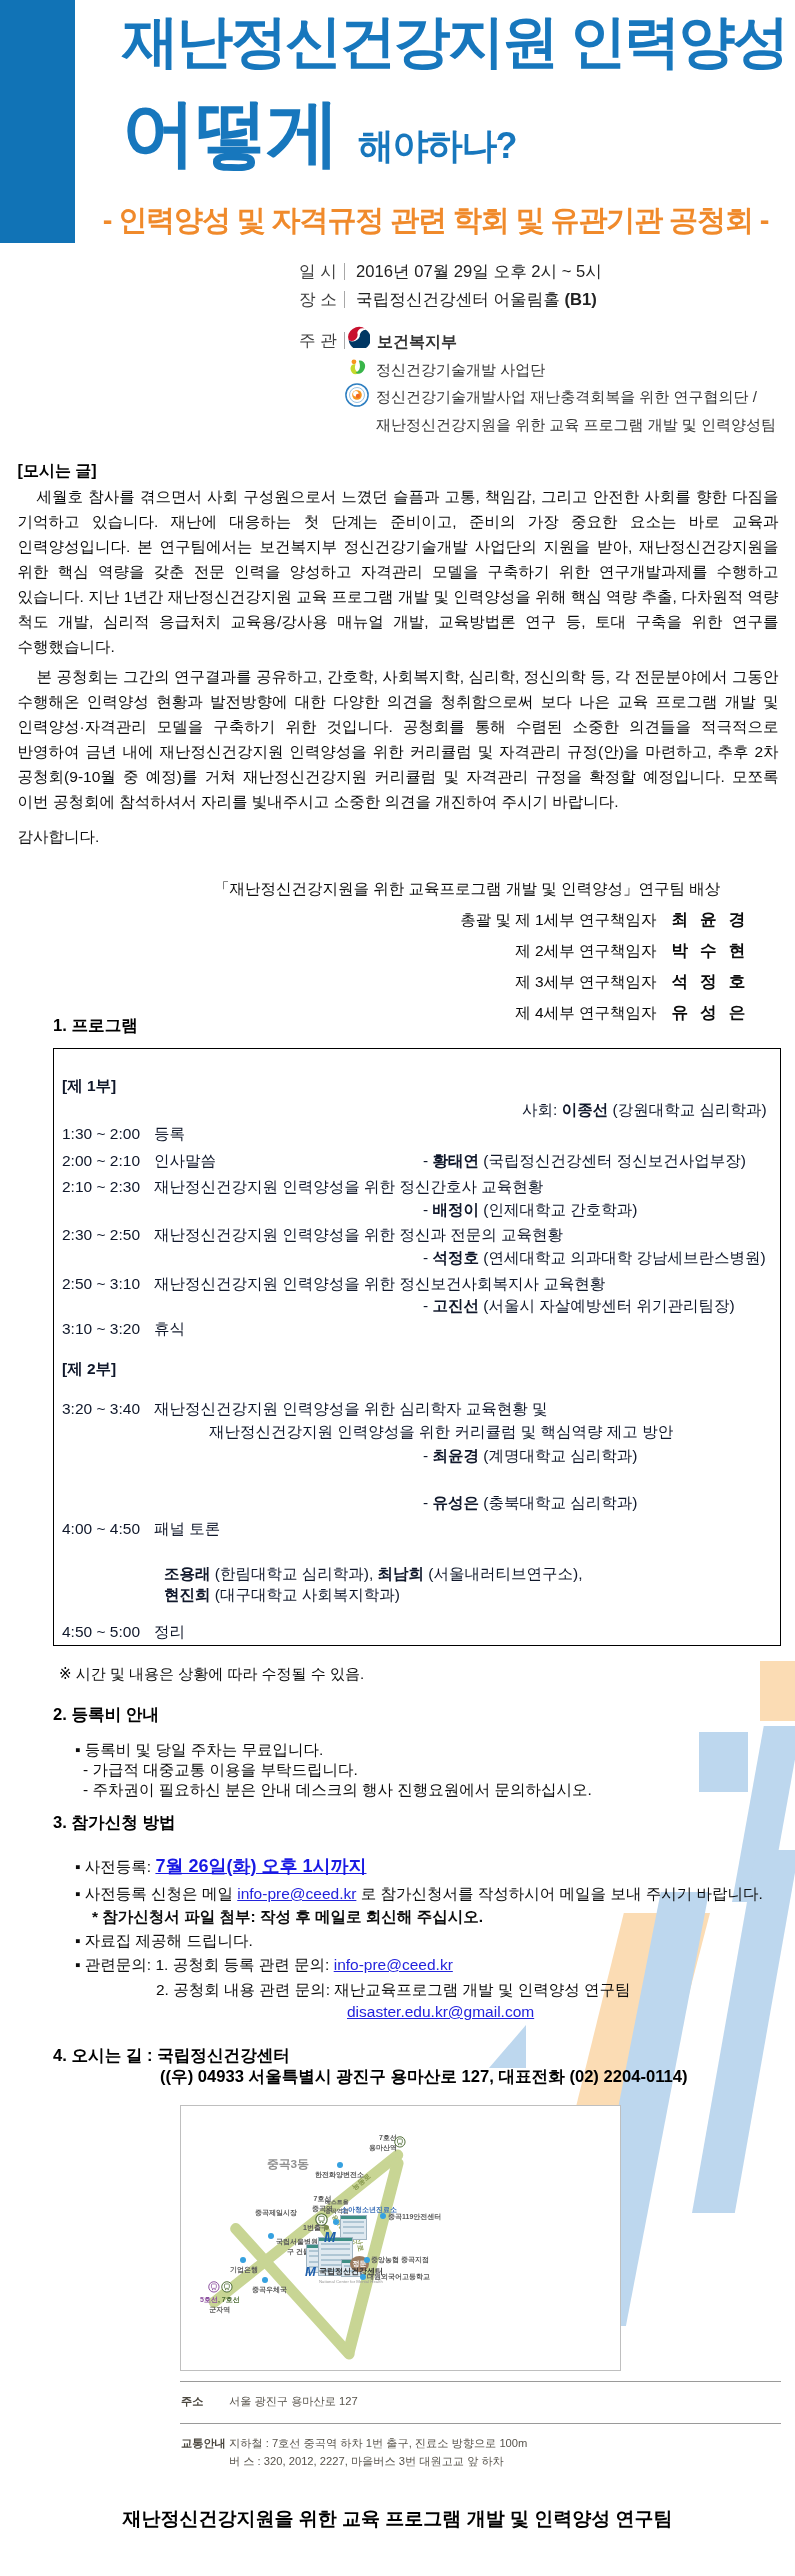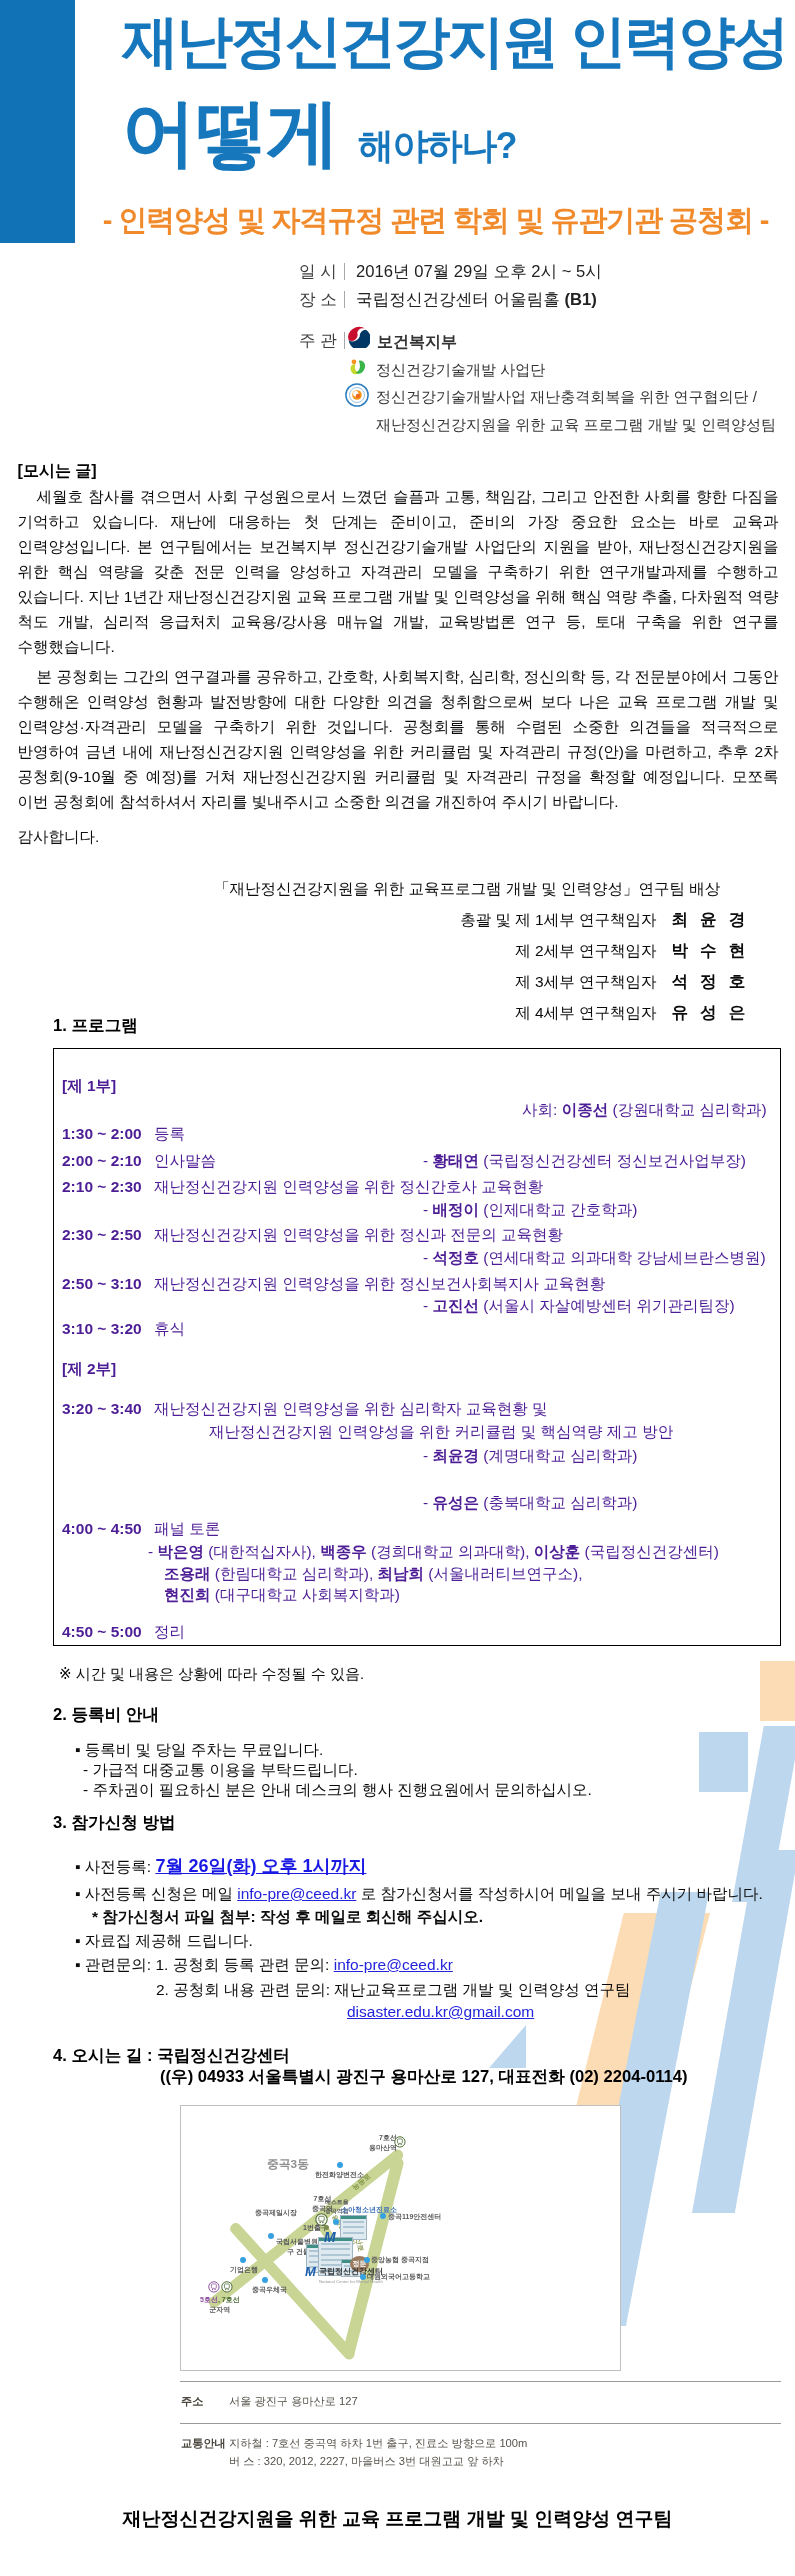--- a/index.html
+++ b/index.html
@@ -22,22 +22,22 @@
   .bold{font-weight:bold;}
   
   .sec-head{font-size:16.6px;font-weight:bold;color:#000;white-space:nowrap;}
   .para{left:17.6px;width:761px;font-size:15.5px;line-height:25px;text-align:justify;word-break:keep-all;color:#0c0c0c;}
   .indent{text-indent:19px;}
   .sig-block{left:214px;width:535px;text-align:right;font-size:15.5px;color:#0c0c0c;}
   .sig-line{margin-bottom:9px;white-space:nowrap;}
   .sig-name{font-weight:bold;font-size:16.6px;letter-spacing:3.7px;margin-left:15px;}
   
   .program-box{left:53px;top:1048px;width:726px;height:596px;border:1.1px solid #000;background:#fff;}
-  .p-line{position:absolute;font-size:15.5px;color:#4c1d95;white-space:nowrap;}
-  .p-time{display:inline-block;width:92px;font-weight:bold;}
+  .p-line{position:absolute;font-size:15.5px;color:#0f172a;white-space:nowrap;}
+  .p-time{display:inline-block;width:92px;}
   .p-host{right:13.4px;text-align:right;}
   .sp-name{font-weight:bold;}
   
   .note{font-size:15px;color:#0c0c0c;white-space:nowrap;}
   .bullet{font-size:15.5px;color:#0c0c0c;white-space:nowrap;}
   .link{color:#2323DC;text-decoration:underline;cursor:pointer;}
   .deadline{color:#1A1AE4;font-weight:bold;font-size:18px;text-decoration:underline;}
   
   .deco{position:absolute;}
   .c-blue{background:#BDD7EE;}
@@ -152,21 +152,20 @@
 
     <div class="p-line bold" style="left:8px;top:310px;">[제 2부]</div>
 
     <div class="p-line" style="left:8px;top:350px;"><span class="p-time">3:20 ~ 3:40</span><span>재난정신건강지원 인력양성을 위한 심리학자 교육현황 및</span></div>
     <div class="p-line" style="left:155px;top:373px;">재난정신건강지원 인력양성을 위한 커리큘럼 및 핵심역량 제고 방안</div>
     <div class="p-line" style="left:369px;top:397px;"><span>- </span><span class="sp-name">최윤경</span><span> (계명대학교 심리학과)</span></div>
 
     <div class="p-line" style="left:369px;top:444px;"><span>- </span><span class="sp-name">유성은</span><span> (충북대학교 심리학과)</span></div>
 
     <div class="p-line" style="left:8px;top:470px;"><span class="p-time">4:00 ~ 4:50</span><span>패널 토론</span></div>
-    <div class="p-line" style="left:94px;top:493px;"><span>- </span><span class="sp-name">박은영</span><span> (대한적십자사), </span><span class="sp-name">백종우</span><span> (경희대학교 의과대학), </span><span class="sp-name">이상훈</span><span> (국립정신건강센터)</span></div>
     <div class="p-line" style="left:110px;top:515px;"><span class="sp-name">조용래</span><span> (한림대학교 심리학과), </span><span class="sp-name">최남희</span><span> (서울내러티브연구소),</span></div>
     <div class="p-line" style="left:110px;top:536px;"><span class="sp-name">현진희</span><span> (대구대학교 사회복지학과)</span></div>
 
     <div class="p-line" style="left:8px;top:560px;margin-top:13px;"><span class="p-time">4:50 ~ 5:00</span><span>정리</span></div>
   </div>
   <div class="abs note" style="left:59px;top:1665px;">※ 시간 및 내용은 상황에 따라 수정될 수 있음.</div>
 
   <div class="abs sec-head" style="left:53px;top:1704px;">2. 등록비 안내</div>
   <div class="abs bullet" style="left:75px;top:1740px;">▪ 등록비 및 당일 주차는 무료입니다.</div>
   <div class="abs bullet" style="left:83px;top:1760px;">- 가급적 대중교통 이용을 부탁드립니다.</div>

